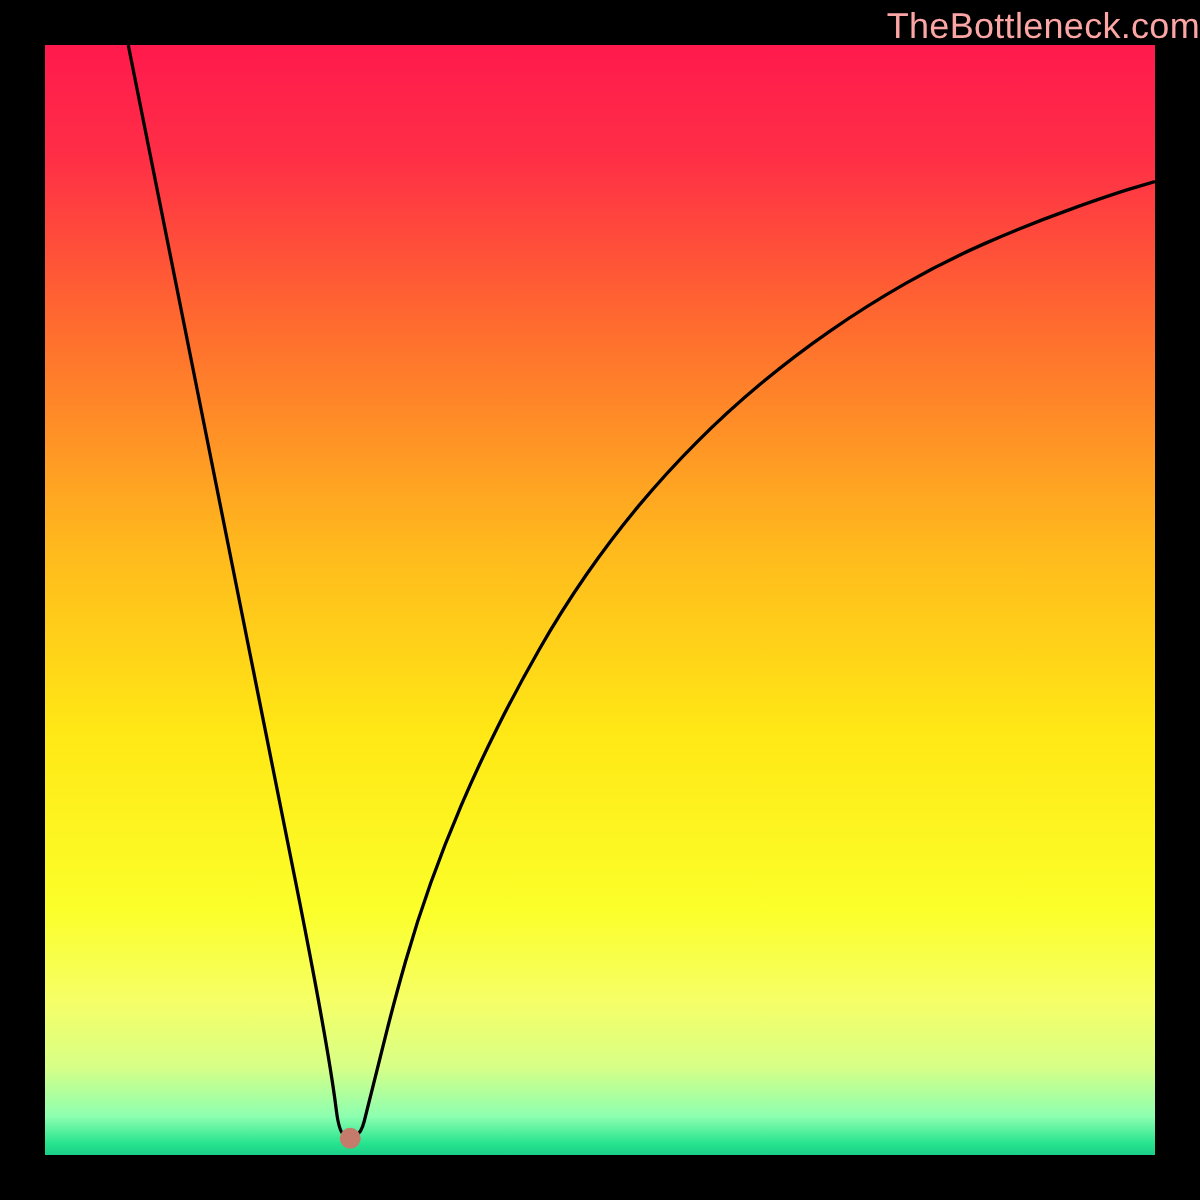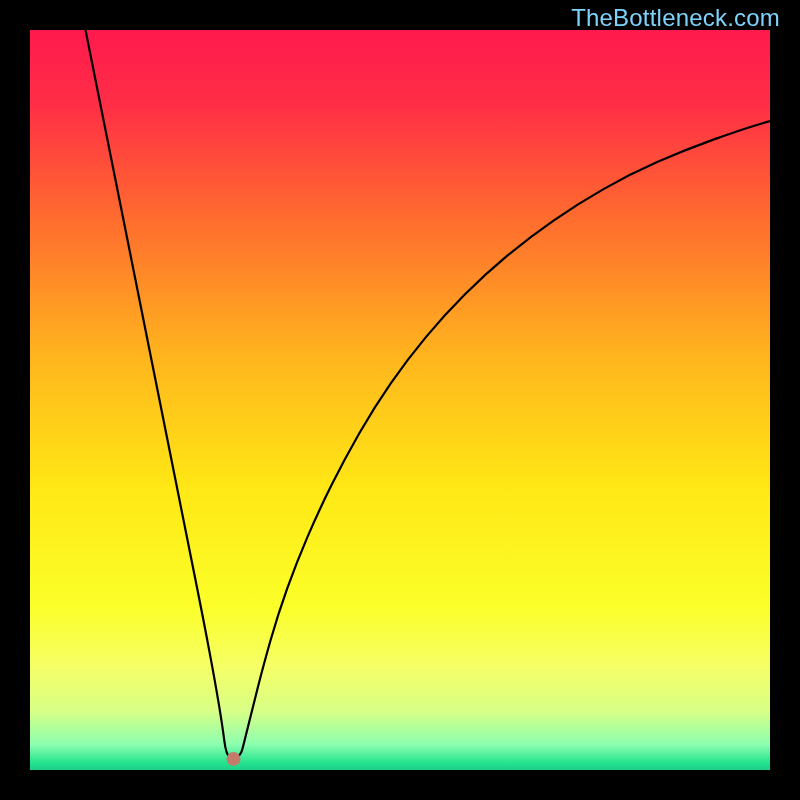--- a/index.html
+++ b/index.html
@@ -28,22 +28,22 @@
   .gradient {
     position: absolute;
     left: 0;
     top: 0;
     width: 100%;
     height: 100%;
   }
   .watermark {
     position: absolute;
     top: 4px;
-    right: 20px;
-    color: #7dd3fc;
+    right: 0;
+    color: #fca5a5;
     font-size: 24px;
     font-weight: 500;
     letter-spacing: 0.2px;
     user-select: none;
   }
   svg.curve {
     position: absolute;
     left: 0;
     top: 0;
     width: 740px;

